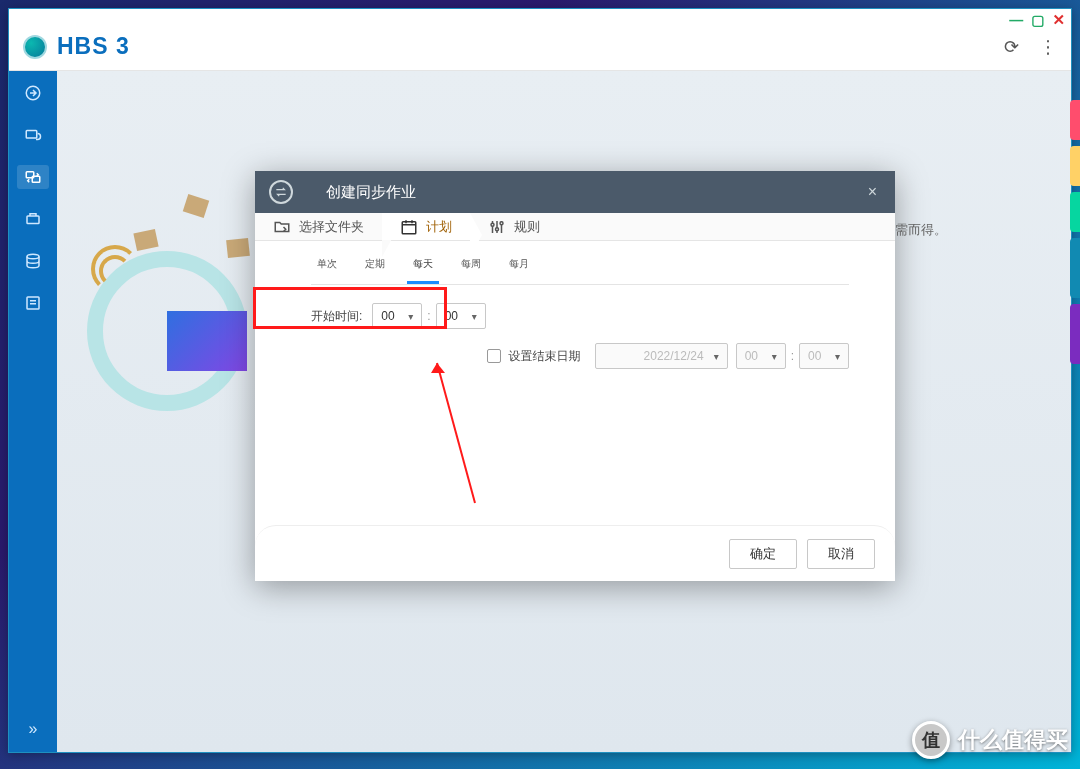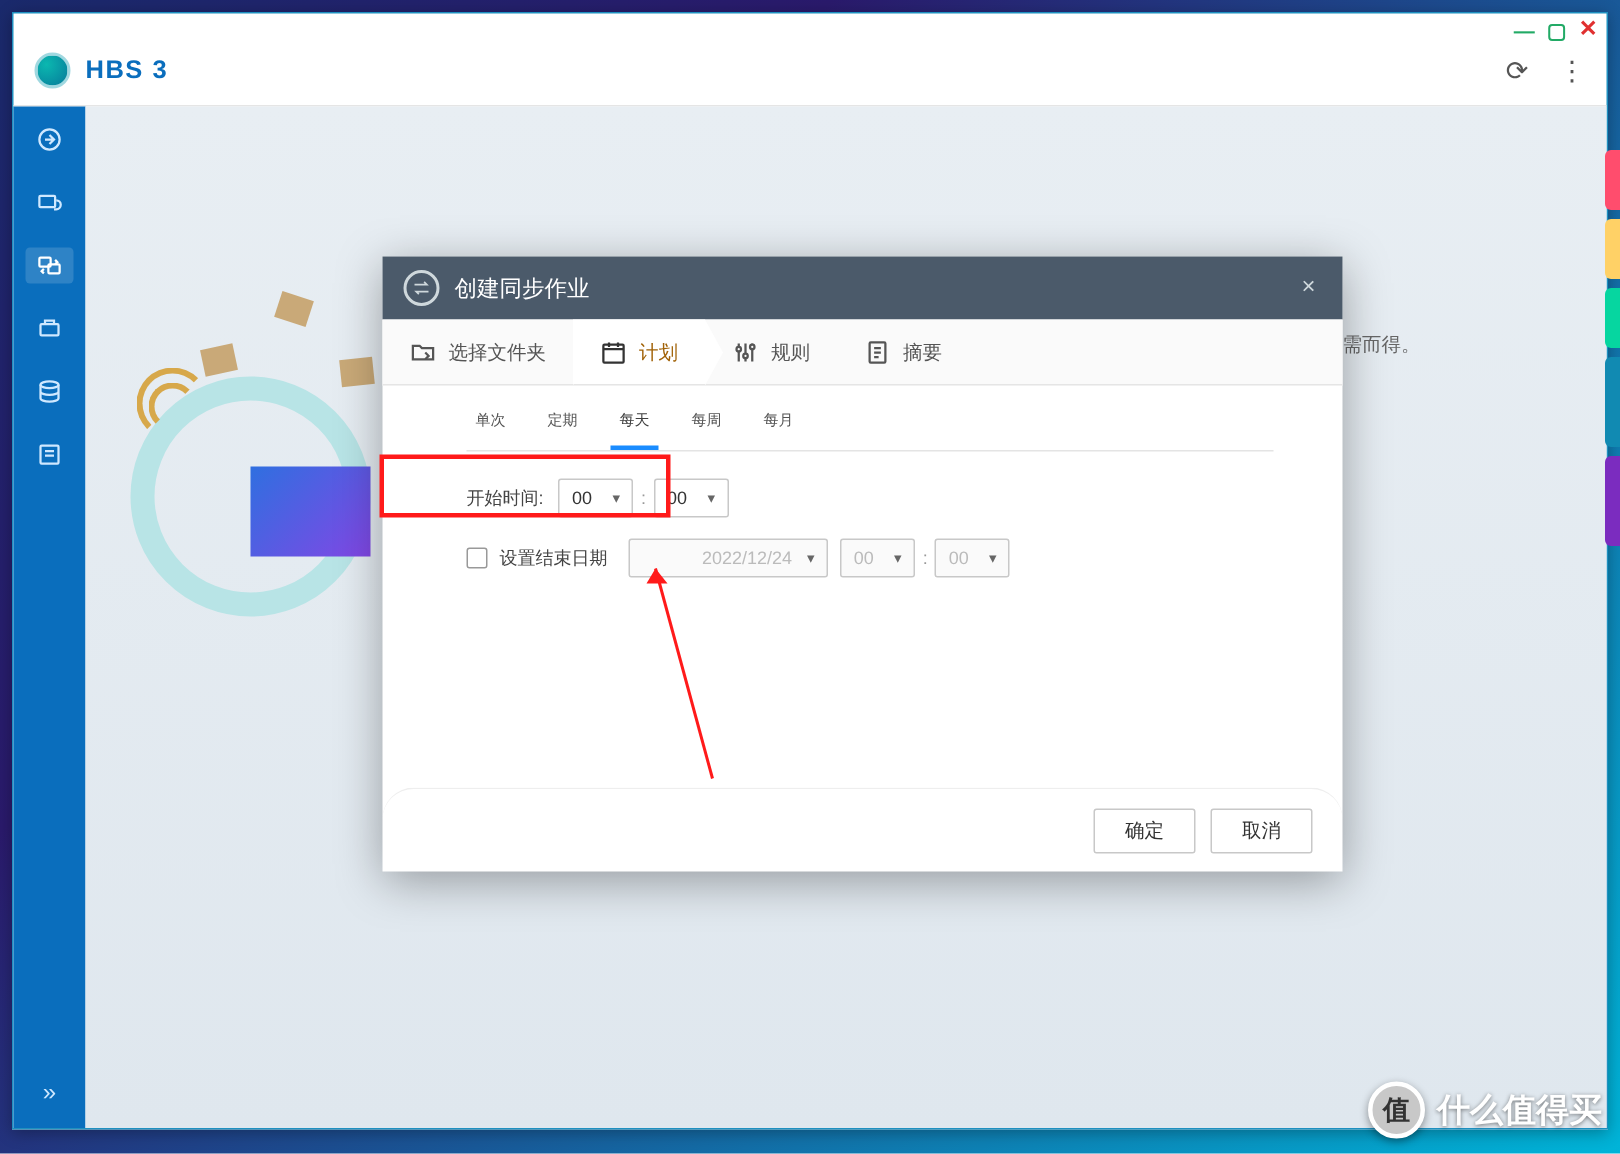--- a/index.html
+++ b/index.html
@@ -25,21 +25,21 @@
     border-bottom: 1px solid #e5e5e5; position: relative; top:14px;
   }
   .app-header .logo-badge {
     width:24px; height:24px; border-radius:50%;
     background: radial-gradient(circle at 30% 30%, #0bb8b0, #067a9a);
     border:2px solid #a0d8e0;
     margin-right:10px;
     display:flex; align-items:center; justify-content:center;
     color:#fff; font-size:9px; font-weight:bold;
   }
-  .app-title { color:#0a6ebd; font-size:17px; font-weight:600; letter-spacing:1px;}
+  .app-title { color:#0a6ebd; font-size:23px; font-weight:600; letter-spacing:1px;}
   .hdr-actions { margin-left:auto; display:flex; gap:20px; color:#555; font-size:18px;}
   .hdr-actions span { cursor:pointer; }
 
   .app-body { position:absolute; top:62px; left:0; right:0; bottom:0; display:flex;}
   .sidebar {
     width:48px; background:#0a6ebd; display:flex; flex-direction:column;
     align-items:center; padding-top:10px; gap:18px;
   }
   .sidebar .sb-item {
     width:32px; height:24px; display:flex; align-items:center; justify-content:center;
@@ -80,31 +80,31 @@
   }
 
   
   .modal {
     position:absolute; left:198px; top:100px; width:640px; height:410px;
     background:#fff; box-shadow:0 6px 30px rgba(0,0,0,0.35);
     display:flex; flex-direction:column;
   }
   .modal-titlebar {
     height:42px; background:#4b5a6a; color:#fff; display:flex; align-items:center;
-    padding:0 14px; font-size:15px;
+    padding:0 14px; font-size:15px;gap:23px;
   }
   .modal-title-icon {
     width:24px; height:24px; border:2px solid #cfd8dc; border-radius:50%;
     display:flex; align-items:center; justify-content:center; margin-right:10px;
   }
   .modal-title-icon svg { width:14px; height:10px; }
   .modal-close { margin-left:auto; cursor:pointer; color:#cfd8dc; font-size:16px; padding:4px;}
 
   .wizard-steps {
-    height:44px; display:flex; align-items:flex-start; border-bottom:1px solid #e5e5e5;
+    height:28px; display:flex; align-items:flex-start; border-bottom:1px solid #e5e5e5;
     background:#fafafa;
   }
   .wstep {
     display:flex; align-items:center; gap:8px; padding:0 18px; height:100%;
     color:#555; font-size:13px; position:relative; cursor:pointer;
   }
   .wstep.active { background:#fff; color:#a16207; }
   .wstep .arrow {
     position:absolute; right:-12px; top:0; width:0; height:0;
     border-top:22px solid transparent; border-bottom:22px solid transparent;
@@ -280,29 +280,20 @@
             <span class="ws-icon">
               <svg width="18" height="18" viewBox="0 0 24 24" fill="none" stroke="#555" stroke-width="2">
                   <path d="M6 4v16M12 4v16M18 4v16"></path>
                   <circle cx="6" cy="9" r="2" fill="#fafafa"></circle>
                   <circle cx="12" cy="15" r="2" fill="#fafafa"></circle>
                   <circle cx="18" cy="7" r="2" fill="#fafafa"></circle>
                 </svg>
             </span>
             <span>规则</span>
           </div>
-          <div class="wstep">
-            <span class="ws-icon">
-              <svg width="18" height="18" viewBox="0 0 24 24" fill="none" stroke="#555" stroke-width="2">
-                  <rect x="5" y="3" width="14" height="18" rx="1"></rect>
-                  <path d="M9 8h6M9 12h6M9 16h4"></path>
-                </svg>
-            </span>
-            <span>摘要</span>
-          </div>
         </div>
 
         <div class="modal-content">
           <div class="sched-tabs">
             <div class="stab">单次</div>
             <div class="stab">定期</div>
             <div class="stab active">每天</div>
             <div class="stab">每周</div>
             <div class="stab">每月</div>
           </div>
@@ -313,21 +304,21 @@
               <span>00</span>
               <span class="caret">▾</span>
             </div>
             <span class="colon">:</span>
             <div class="sel">
               <span>00</span>
               <span class="caret">▾</span>
             </div>
           </div>
 
-          <div class="row" style="margin-top:14px;">
+          <div class="row" style="margin-top:14px;justify-content:flex-end;">
             <span class="cb"></span>
             <span class="label">设置结束日期</span>
             <div class="sel date-sel disabled" style="margin-left:4px;padding-left:48px;">
               <span>2022/12/24</span>
               <span class="caret">▾</span>
             </div>
             <div class="sel disabled" style="margin-left:8px;">
               <span>00</span>
               <span class="caret">▾</span>
             </div>

